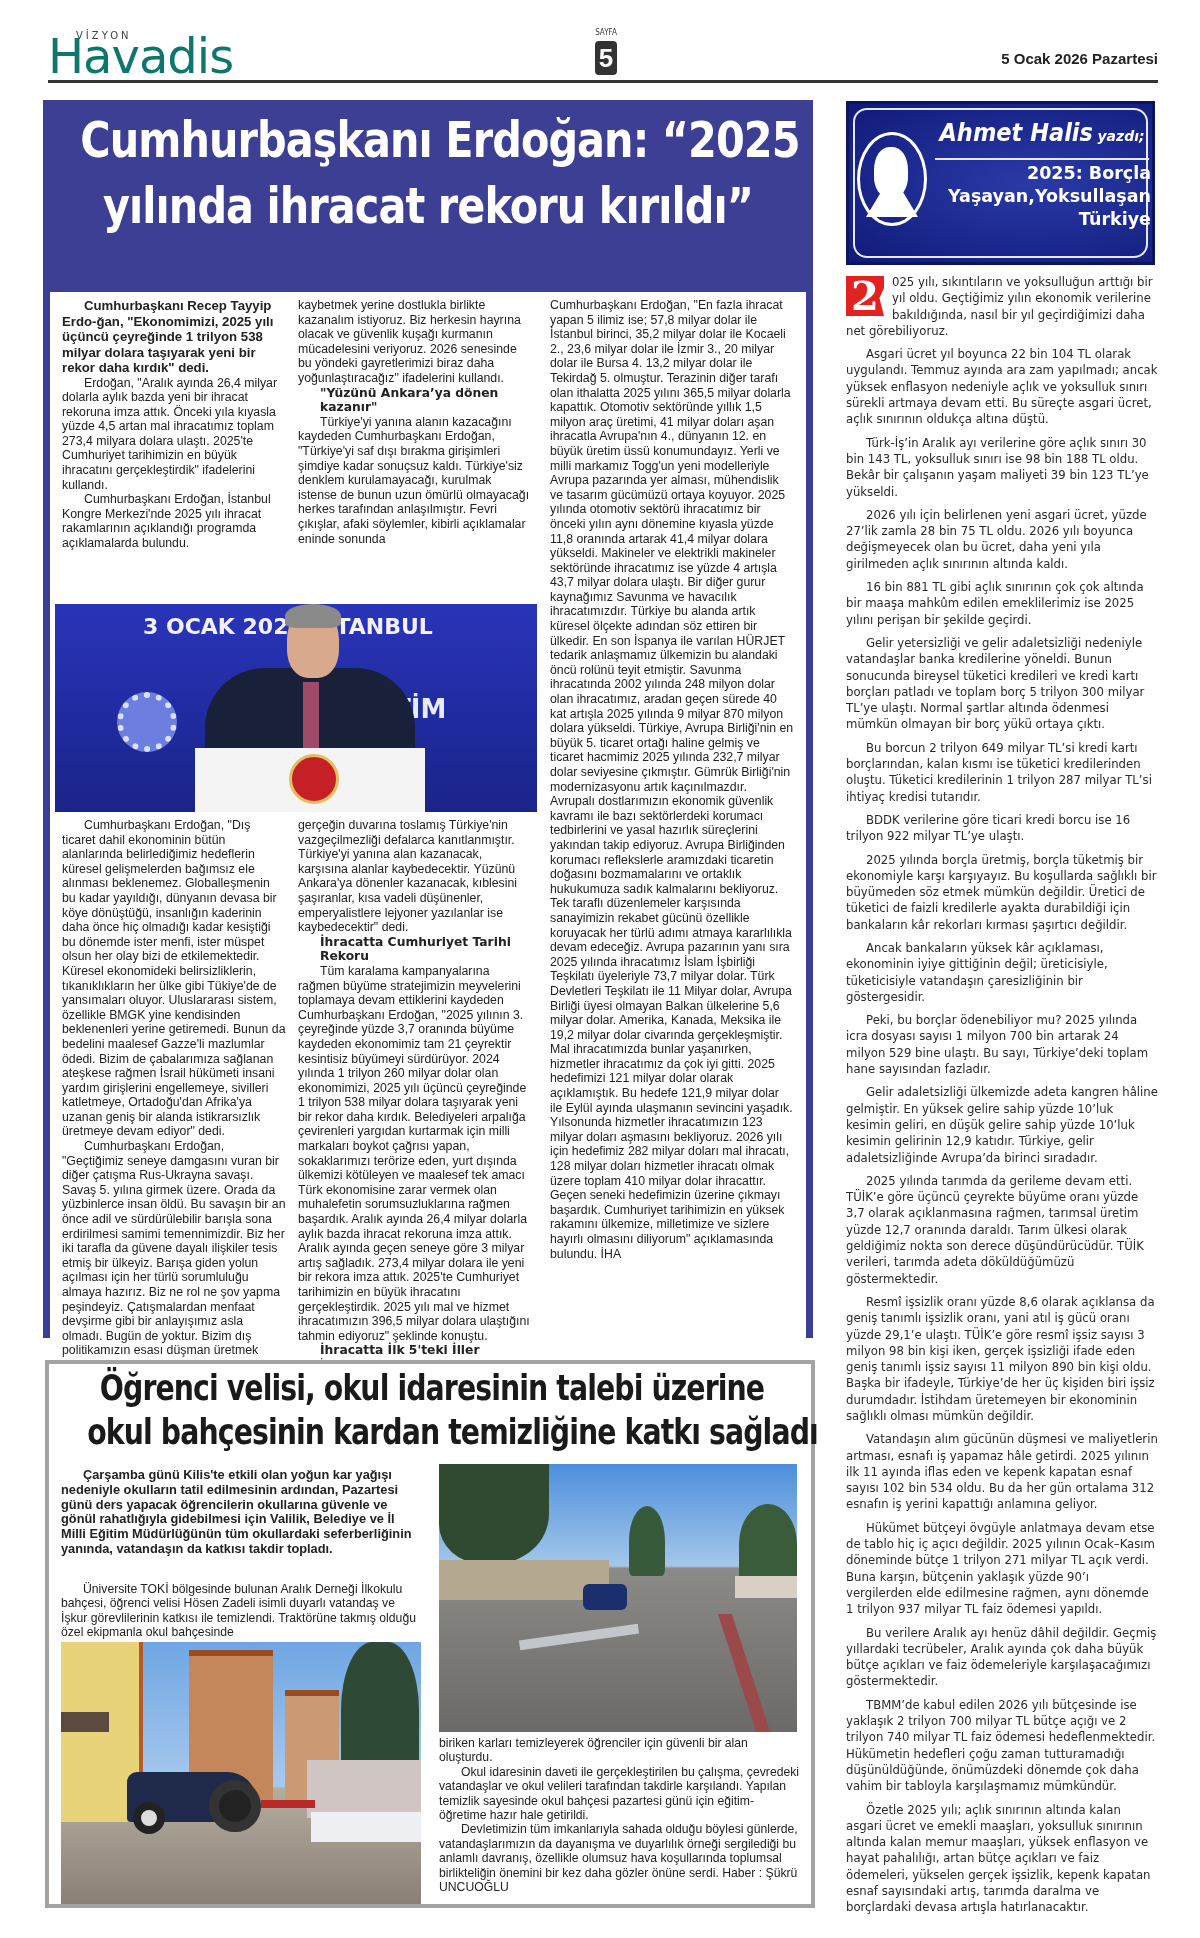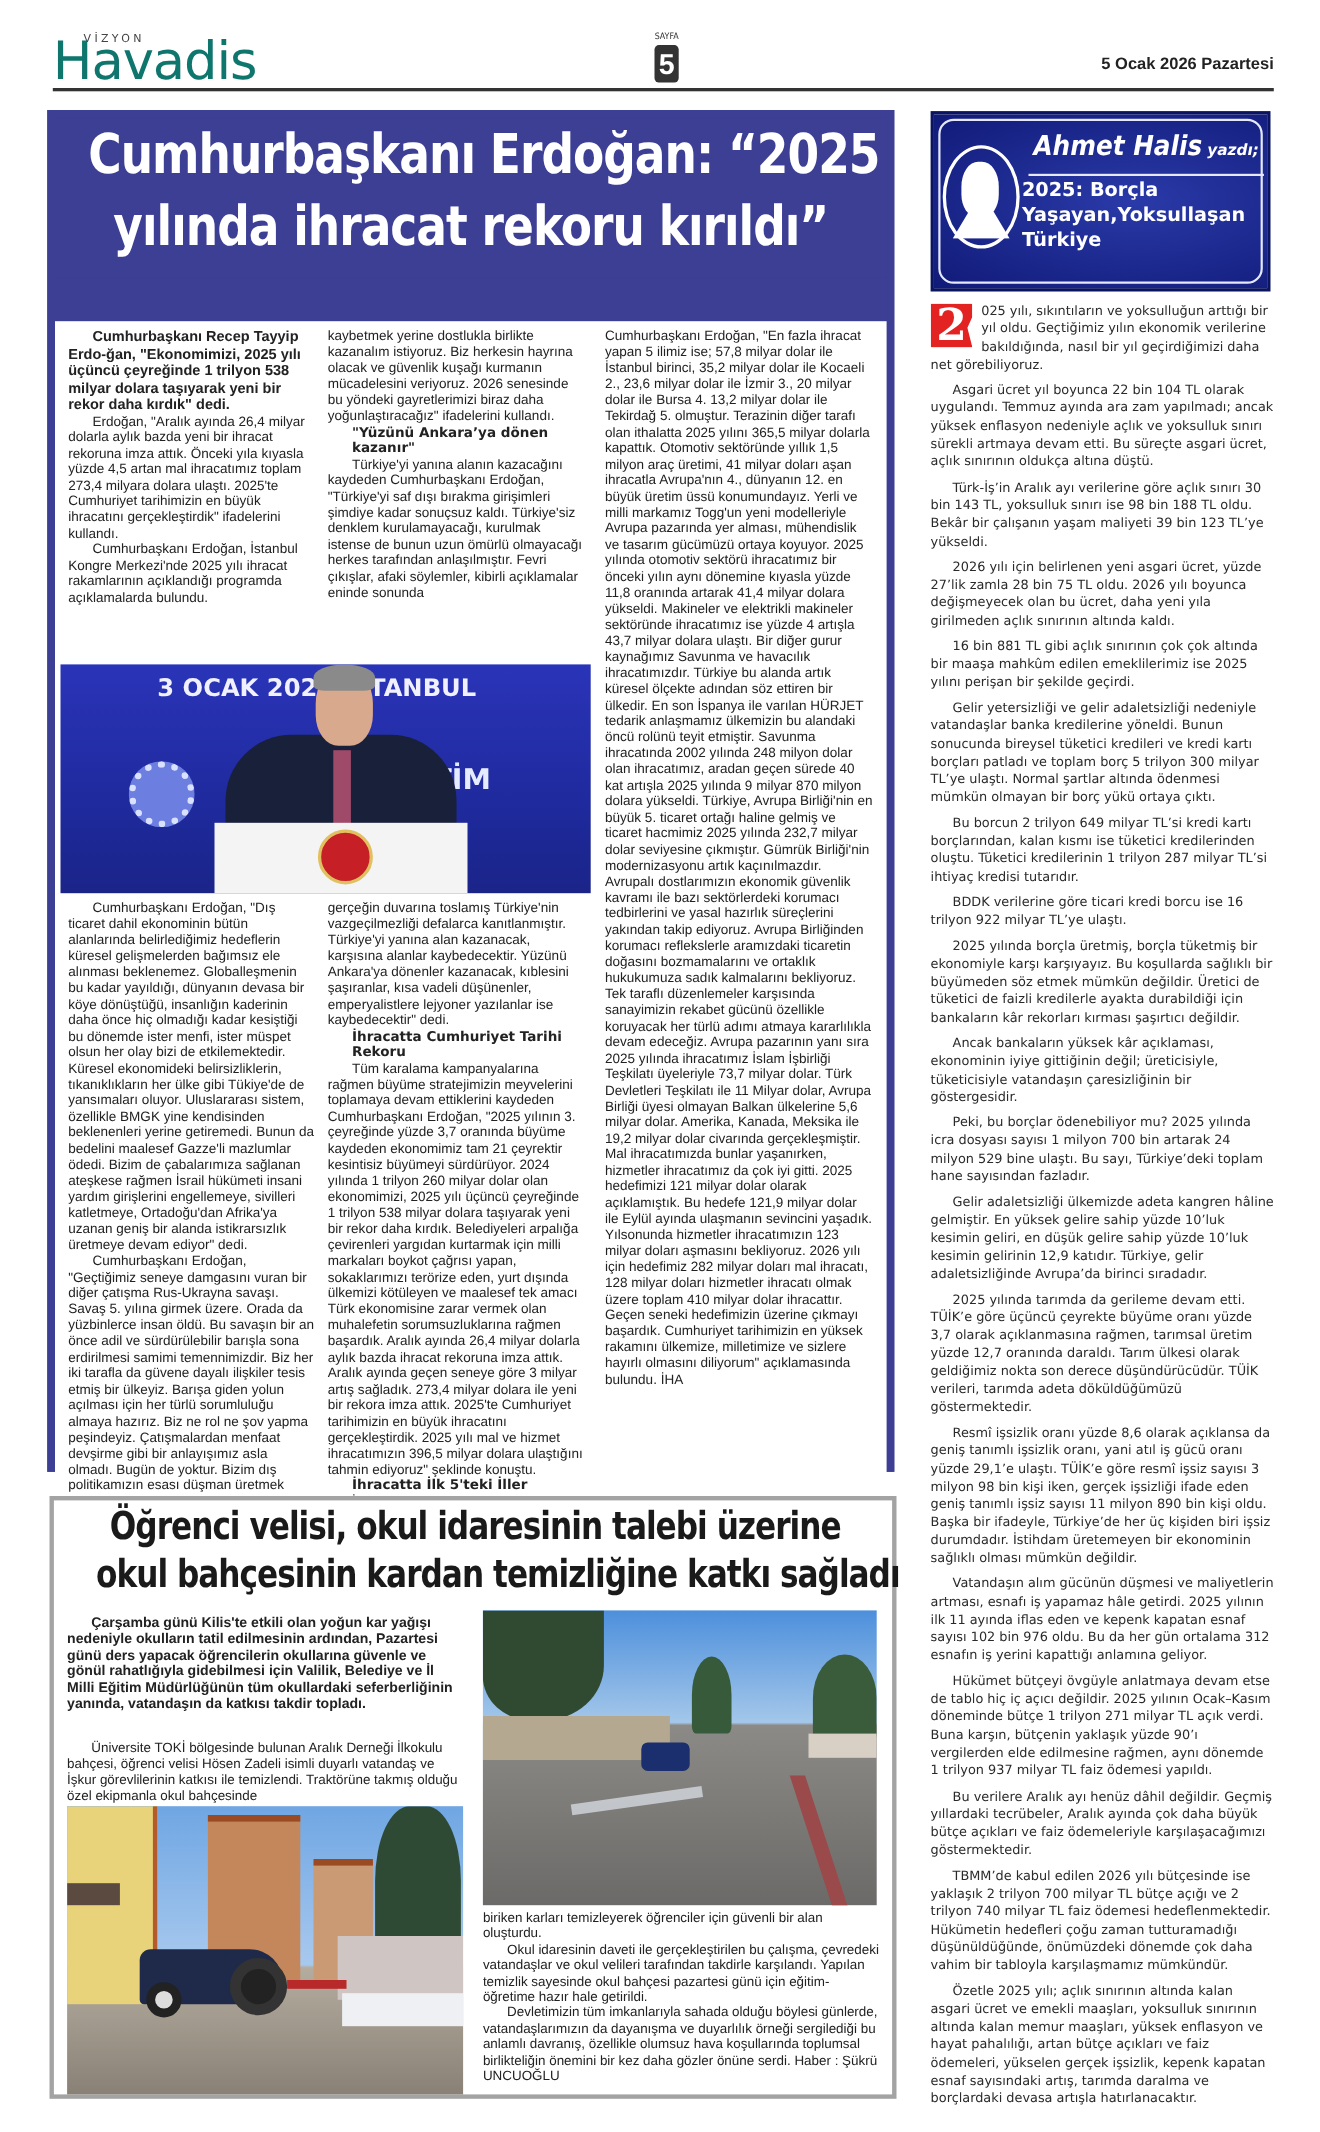--- a/index.html
+++ b/index.html
@@ -41,21 +41,21 @@
   
   .col-box { position: absolute; left: 846px; top: 101px; width: 309px; height: 164px; background: radial-gradient(ellipse at 60% 50%, #2a3aa8 0%, #101a78 100%); border: 3px solid #0a1460; }
   .col-box .inner { position: absolute; left: 4px; top: 4px; right: 4px; bottom: 4px; border: 2px solid #e5e8ff; border-radius: 14px; }
   .col-box .avatar { position: absolute; left: 8px; top: 28px; width: 70px; height: 94px; border: 3px solid #fff; border-radius: 50%; }
   .col-box .avatar .face { position: absolute; left: 14px; top: 12px; width: 34px; height: 50px; background: #fff; border-radius: 45% 45% 40% 40%; }
   .col-box .avatar .neck { position: absolute; left: 6px; top: 56px; width: 52px; height: 26px; background: #fff; clip-path: polygon(0 100%, 30% 0, 70% 0, 100% 100%); }
   .col-box .author { position: absolute; left: 88px; top: 14px; width: 210px; text-align: center; color: #fff; }
   .col-box .author .name { font-family: "DejaVu Sans Condensed", "DejaVu Sans", sans-serif; font-style: italic; font-weight: bold; font-size: 25px; }
   .col-box .author .yazdi { font-family: "DejaVu Sans", sans-serif; font-style: italic; font-weight: bold; font-size: 14px; }
   .col-box .hr { position: absolute; left: 86px; top: 54px; width: 214px; height: 2px; background: #e5e8ff; }
-  .col-box .title { position: absolute; left: 80px; top: 58px; width: 222px; text-align: left; color: #fff; font-family: "DejaVu Sans", sans-serif; font-weight: bold; font-size: 17.5px; line-height: 23px; }
+  .col-box .title { position: absolute; left: 80px; top: 58px; width: 222px; text-align: right; color: #fff; font-family: "DejaVu Sans", sans-serif; font-weight: bold; font-size: 17.5px; line-height: 23px; }
 
   .essay { position: absolute; left: 846px; top: 274px; width: 312px; font-family: "DejaVu Sans", sans-serif; font-size: 11.7px; line-height: 16.3px; color: #2a2a2a; }
   .essay p { text-indent: 20px; margin-bottom: 7px; }
   .essay p.first { text-indent: 0; }
   .dropcap { float: left; width: 38px; height: 40px; background: #e32222; color: #fff; font-family: "DejaVu Serif", serif; font-weight: bold; font-size: 40px; line-height: 40px; text-align: center; margin: 2px 8px 0 0; clip-path: polygon(0 0, 100% 0, 100% 30%, 88% 55%, 100% 100%, 0 100%); }
 
   
   .bottom-frame { position: absolute; left: 45px; top: 1360px; width: 770px; height: 548px; border: 4px solid #a3a3a3; background: #fff; }
   .bottom-head { position: absolute; left: 0; top: 2px; width: 766px; text-align: center; color: #1a1a1a; }
   .bottom-head .l1, .bottom-head .l2 { font-family: "DejaVu Sans Condensed", "DejaVu Sans", sans-serif; font-weight: bold; font-size: 35px; line-height: 44px; letter-spacing: -1px; transform: scaleX(0.9); white-space: nowrap; }
@@ -174,21 +174,21 @@
   <p>16 bin 881 TL gibi açlık sınırının çok çok altında bir maaşa mahkûm edilen emeklilerimiz ise 2025 yılını perişan bir şekilde geçirdi.</p>
   <p>Gelir yetersizliği ve gelir adaletsizliği nedeniyle vatandaşlar banka kredilerine yöneldi. Bunun sonucunda bireysel tüketici kredileri ve kredi kartı borçları patladı ve toplam borç 5 trilyon 300 milyar TL’ye ulaştı. Normal şartlar altında ödenmesi mümkün olmayan bir borç yükü ortaya çıktı.</p>
   <p>Bu borcun 2 trilyon 649 milyar TL’si kredi kartı borçlarından, kalan kısmı ise tüketici kredilerinden oluştu. Tüketici kredilerinin 1 trilyon 287 milyar TL’si ihtiyaç kredisi tutarıdır.</p>
   <p>BDDK verilerine göre ticari kredi borcu ise 16 trilyon 922 milyar TL’ye ulaştı.</p>
   <p>2025 yılında borçla üretmiş, borçla tüketmiş bir ekonomiyle karşı karşıyayız. Bu koşullarda sağlıklı bir büyümeden söz etmek mümkün değildir. Üretici de tüketici de faizli kredilerle ayakta durabildiği için bankaların kâr rekorları kırması şaşırtıcı değildir.</p>
   <p>Ancak bankaların yüksek kâr açıklaması, ekonominin iyiye gittiğinin değil; üreticisiyle, tüketicisiyle vatandaşın çaresizliğinin bir göstergesidir.</p>
   <p>Peki, bu borçlar ödenebiliyor mu? 2025 yılında icra dosyası sayısı 1 milyon 700 bin artarak 24 milyon 529 bine ulaştı. Bu sayı, Türkiye’deki toplam hane sayısından fazladır.</p>
   <p>Gelir adaletsizliği ülkemizde adeta kangren hâline gelmiştir. En yüksek gelire sahip yüzde 10’luk kesimin geliri, en düşük gelire sahip yüzde 10’luk kesimin gelirinin 12,9 katıdır. Türkiye, gelir adaletsizliğinde Avrupa’da birinci sıradadır.</p>
   <p>2025 yılında tarımda da gerileme devam etti. TÜİK’e göre üçüncü çeyrekte büyüme oranı yüzde 3,7 olarak açıklanmasına rağmen, tarımsal üretim yüzde 12,7 oranında daraldı. Tarım ülkesi olarak geldiğimiz nokta son derece düşündürücüdür. TÜİK verileri, tarımda adeta döküldüğümüzü göstermektedir.</p>
   <p>Resmî işsizlik oranı yüzde 8,6 olarak açıklansa da geniş tanımlı işsizlik oranı, yani atıl iş gücü oranı yüzde 29,1’e ulaştı. TÜİK’e göre resmî işsiz sayısı 3 milyon 98 bin kişi iken, gerçek işsizliği ifade eden geniş tanımlı işsiz sayısı 11 milyon 890 bin kişi oldu. Başka bir ifadeyle, Türkiye’de her üç kişiden biri işsiz durumdadır. İstihdam üretemeyen bir ekonominin sağlıklı olması mümkün değildir.</p>
-  <p>Vatandaşın alım gücünün düşmesi ve maliyetlerin artması, esnafı iş yapamaz hâle getirdi. 2025 yılının ilk 11 ayında iflas eden ve kepenk kapatan esnaf sayısı 102 bin 976 oldu. Bu da her gün ortalama 312 esnafın iş yerini kapattığı anlamına geliyor.</p>
+  <p>Vatandaşın alım gücünün düşmesi ve maliyetlerin artması, esnafı iş yapamaz hâle getirdi. 2025 yılının ilk 11 ayında iflas eden ve kepenk kapatan esnaf sayısı 102 bin 534 oldu. Bu da her gün ortalama 312 esnafın iş yerini kapattığı anlamına geliyor.</p>
   <p>Hükümet bütçeyi övgüyle anlatmaya devam etse de tablo hiç iç açıcı değildir. 2025 yılının Ocak–Kasım döneminde bütçe 1 trilyon 271 milyar TL açık verdi. Buna karşın, bütçenin yaklaşık yüzde 90’ı vergilerden elde edilmesine rağmen, aynı dönemde 1 trilyon 937 milyar TL faiz ödemesi yapıldı.</p>
   <p>Bu verilere Aralık ayı henüz dâhil değildir. Geçmiş yıllardaki tecrübeler, Aralık ayında çok daha büyük bütçe açıkları ve faiz ödemeleriyle karşılaşacağımızı göstermektedir.</p>
   <p>TBMM’de kabul edilen 2026 yılı bütçesinde ise yaklaşık 2 trilyon 700 milyar TL bütçe açığı ve 2 trilyon 740 milyar TL faiz ödemesi hedeflenmektedir. Hükümetin hedefleri çoğu zaman tutturamadığı düşünüldüğünde, önümüzdeki dönemde çok daha vahim bir tabloyla karşılaşmamız mümkündür.</p>
   <p>Özetle 2025 yılı; açlık sınırının altında kalan asgari ücret ve emekli maaşları, yoksulluk sınırının altında kalan memur maaşları, yüksek enflasyon ve hayat pahalılığı, artan bütçe açıkları ve faiz ödemeleri, yükselen gerçek işsizlik, kepenk kapatan esnaf sayısındaki artış, tarımda daralma ve borçlardaki devasa artışla hatırlanacaktır.</p>
 </section>
 
 <article class="bottom-frame">
   <div class="bottom-head">
     <div class="l1">Öğrenci velisi, okul idaresinin talebi üzerine</div>
     <div class="l2">okul bahçesinin kardan temizliğine katkı sağladı</div>

